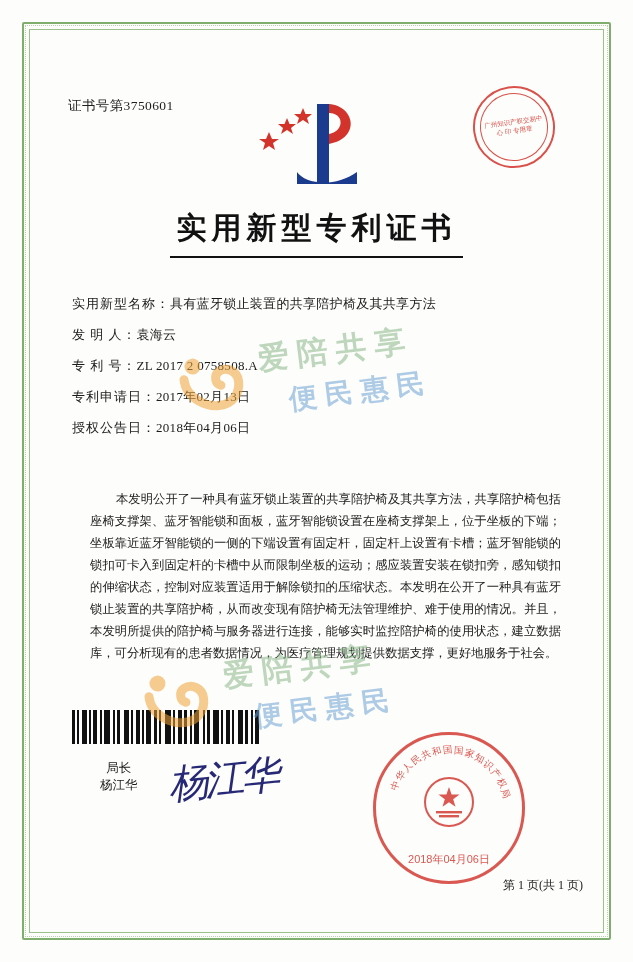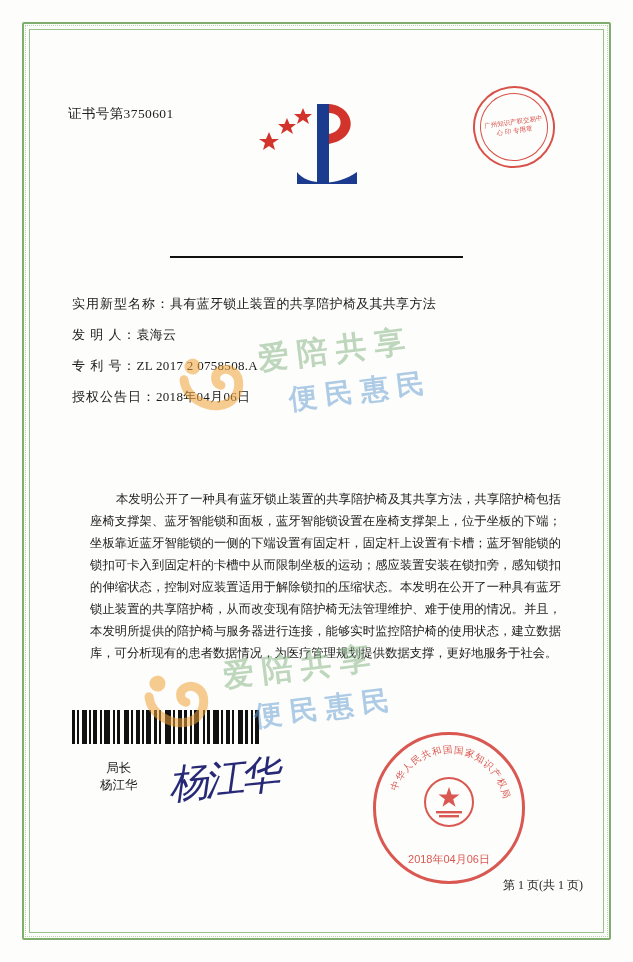--- a/index.html
+++ b/index.html
@@ -54,21 +54,21 @@
     left: 50px;
     top: 60px;
     right: 50px;
     bottom: 50px;
   }
 
   
   .cert-no {
     position: absolute;
     left: 18px;
-    top: 45px;
+    top: 37px;
     font-size: 13.5px;
     letter-spacing: 0.4px;
     color: #1f1f1f;
   }
 
   
   .logo {
     position: absolute;
     left: 50%;
     transform: translateX(-50%);
@@ -300,31 +300,35 @@
         <path d="M60 6 L72 6 L72 86 L60 86 Z" fill="#1b3b8f"></path>
         <path d="M72 6 C98 8 104 40 72 46 L72 36 C88 33 87 15 72 15 Z" fill="#d2342c"></path>
         <path d="M40 74 C48 86 78 90 100 74 L100 86 L40 86 Z" fill="#1b3b8f"></path>
       </svg>
     </div>
 
     <div class="seal-top">
       <div class="inner">广州知识产权交易中心 印 专用章</div>
     </div>
 
+    <div class="title">实用新型专利证书</div>
     <div class="title-rule"></div>
 
     <div class="fields">
       <div class="field-row">
         <span class="field-label">实用新型名称：</span><span class="field-value">具有蓝牙锁止装置的共享陪护椅及其共享方法</span>
       </div>
       <div class="field-row">
         <span class="field-label">发 明 人：</span><span class="field-value">袁海云</span>
       </div>
       <div class="field-row">
         <span class="field-label">专 利 号：</span><span class="field-value">ZL 2017 2 0758508.A</span>
+      </div>
+      <div class="field-row">
+        <span class="field-label">专利申请日：</span><span class="field-value">2017年02月13日</span>
       </div>
       <div class="field-row">
         <span class="field-label">授权公告日：</span><span class="field-value">2018年04月06日</span>
       </div>
     </div>
 
     <div class="abstract">本发明公开了一种具有蓝牙锁止装置的共享陪护椅及其共享方法，共享陪护椅包括座椅支撑架、蓝牙智能锁和面板，蓝牙智能锁设置在座椅支撑架上，位于坐板的下端；坐板靠近蓝牙智能锁的一侧的下端设置有固定杆，固定杆上设置有卡槽；蓝牙智能锁的锁扣可卡入到固定杆的卡槽中从而限制坐板的运动；感应装置安装在锁扣旁，感知锁扣的伸缩状态，控制对应装置适用于解除锁扣的压缩状态。本发明在公开了一种具有蓝牙锁止装置的共享陪护椅，从而改变现有陪护椅无法管理维护、难于使用的情况。并且，本发明所提供的陪护椅与服务器进行连接，能够实时监控陪护椅的使用状态，建立数据库，可分析现有的患者数据情况，为医疗管理规划提供数据支撑，更好地服务于社会。</div>
 
     <div class="barcode">
       <i style="width:3px"></i>

